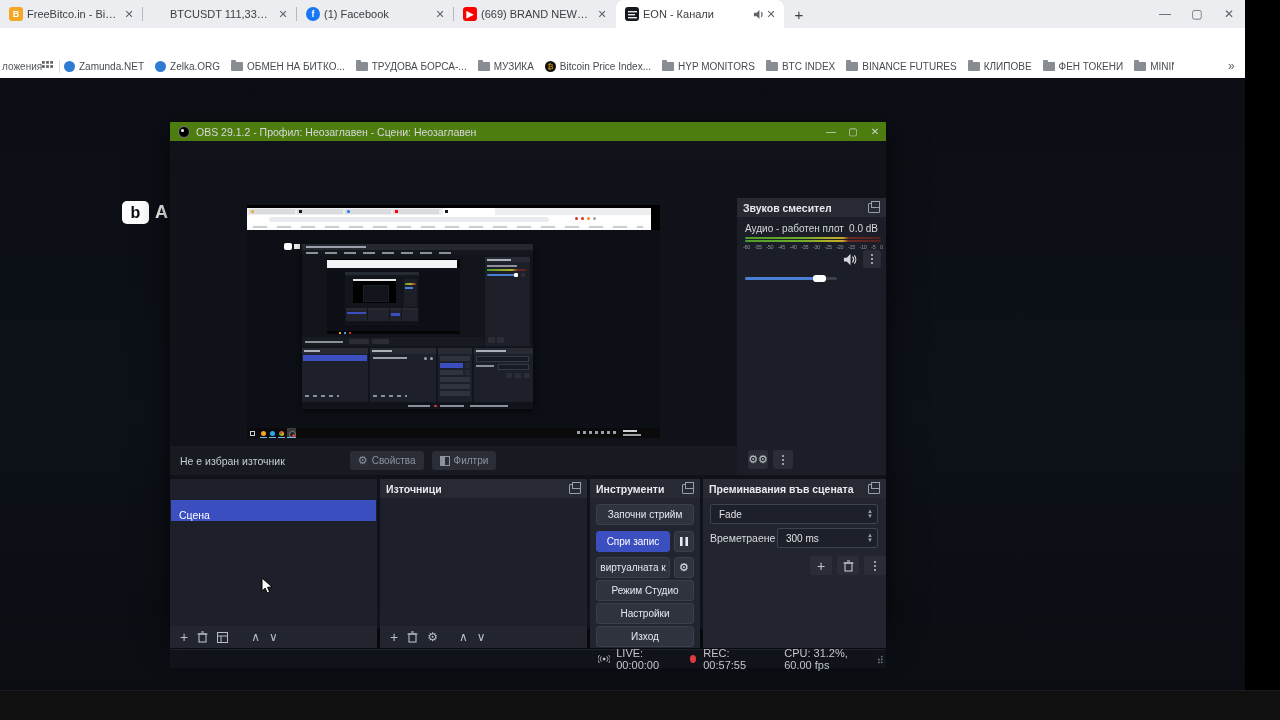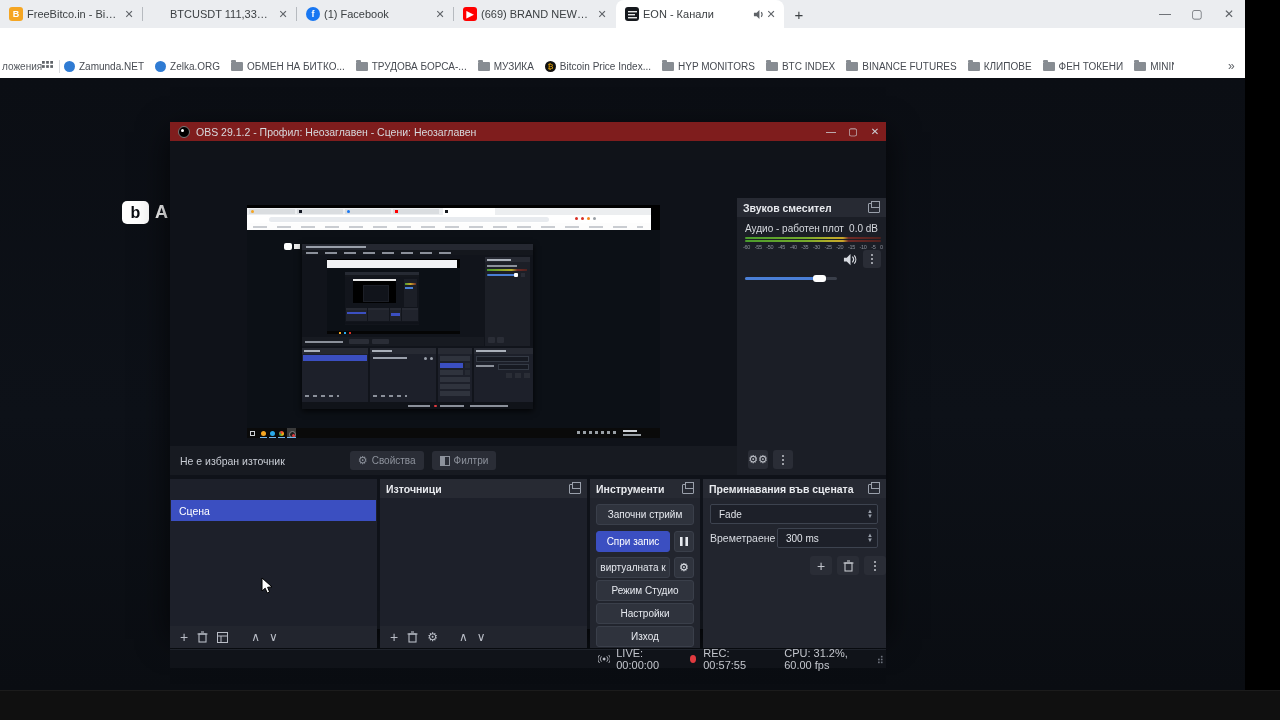--- a/index.html
+++ b/index.html
@@ -33,21 +33,21 @@
   .folder:before{content:"";position:absolute;left:0;top:-2px;width:5px;height:2px;background:#878c92;border-radius:1px 1px 0 0;}
   .dotic{width:11px;height:11px;border-radius:50%;flex:none;}
   
   #page{left:0;top:78px;width:1245px;height:612px;background:linear-gradient(180deg,#0b0e14 0%,#0d1118 55%,#0a0d12 100%);}
   #sitelogo{left:122px;top:123px;display:flex;align-items:center;gap:6px;}
   #logobadge{width:27px;height:23px;background:#fff;border-radius:5px;color:#0a0d12;font-weight:bold;
              font-size:16px;display:flex;align-items:center;justify-content:center;}
   #logotext{color:#fff;font-weight:bold;font-size:18px;}
   
   #obs{left:170px;top:122px;width:716px;height:507px;background:#101319;box-shadow:0 10px 30px rgba(0,0,0,.7);}
-  #obstitle{left:0;top:0;width:716px;height:19px;background:#7f1d1d;display:flex;align-items:center;}
+  #obstitle{left:0;top:0;width:716px;height:19px;background:#4d7c0f;display:flex;align-items:center;}
   #obstitle .t{font-size:10.5px;color:#d7d9dd;margin-left:6px;}
   .obslogo{width:10px;height:10px;border-radius:50%;background:#000;border:1px solid #777;margin-left:8px;position:relative;flex:none;}
   .obslogo:before{content:"";position:absolute;left:2px;top:2px;width:3px;height:3px;border-radius:50%;background:#fff;}
   .obswc{width:22px;height:19px;display:flex;align-items:center;justify-content:center;color:#cfd2d8;font-size:10px;}
   #obsmenu{left:0;top:19px;width:716px;height:19px;background:#14171d;display:flex;align-items:center;padding-left:6px;box-sizing:border-box;}
   #obsmenu span{font-size:10.5px;color:#ccd0d8;padding:0 9px;}
   #obsmenu span.dim{color:#80858f;}
   #obsmain{left:0;top:38px;width:716px;height:451px;background:#0f1219;}
   #canvas{left:77px;top:45px;width:413px;height:233px;background:#000;overflow:hidden;}
   .dockhead{height:19px;background:#272a33;display:flex;align-items:center;justify-content:space-between;
@@ -488,21 +488,21 @@
             <svg width="10" height="10" viewBox="0 0 10 10">
                 <rect x="0.5" y="0.5" width="9" height="9" fill="none" stroke="#8d929c"></rect>
                 <rect x="1" y="1" width="4" height="8" fill="#8d929c"></rect>
               </svg>
             <span>Филтри</span>
           </span>
         </div>
 
         <div class="abs dock" style="left:0;top:319px;width:207px;height:169px;">
           <div class="dockbody">
-            <div style="margin:2px 1px;height:21px;background:#3b4fc1;display:flex;align-items:center;padding-left:8px;">
+            <div style="margin:2px 1px;height:21px;background:#3b4fc1;display:flex;align-items:flex-end;padding-left:8px;">
               <span class="seltext">Сцена</span>
             </div>
           </div>
           <div class="docktools">
             <span class="ti" style="font-size:14px;">+</span>
             <svg width="11" height="12" viewBox="0 0 11 12">
                 <g stroke="#b9bdc6" fill="none" stroke-width="1.1">
                   <rect x="2" y="3" width="7" height="8"></rect>
                   <line x1="0.5" y1="3" x2="10.5" y2="3"></line>
                   <line x1="4" y1="1" x2="7" y2="1"></line>

